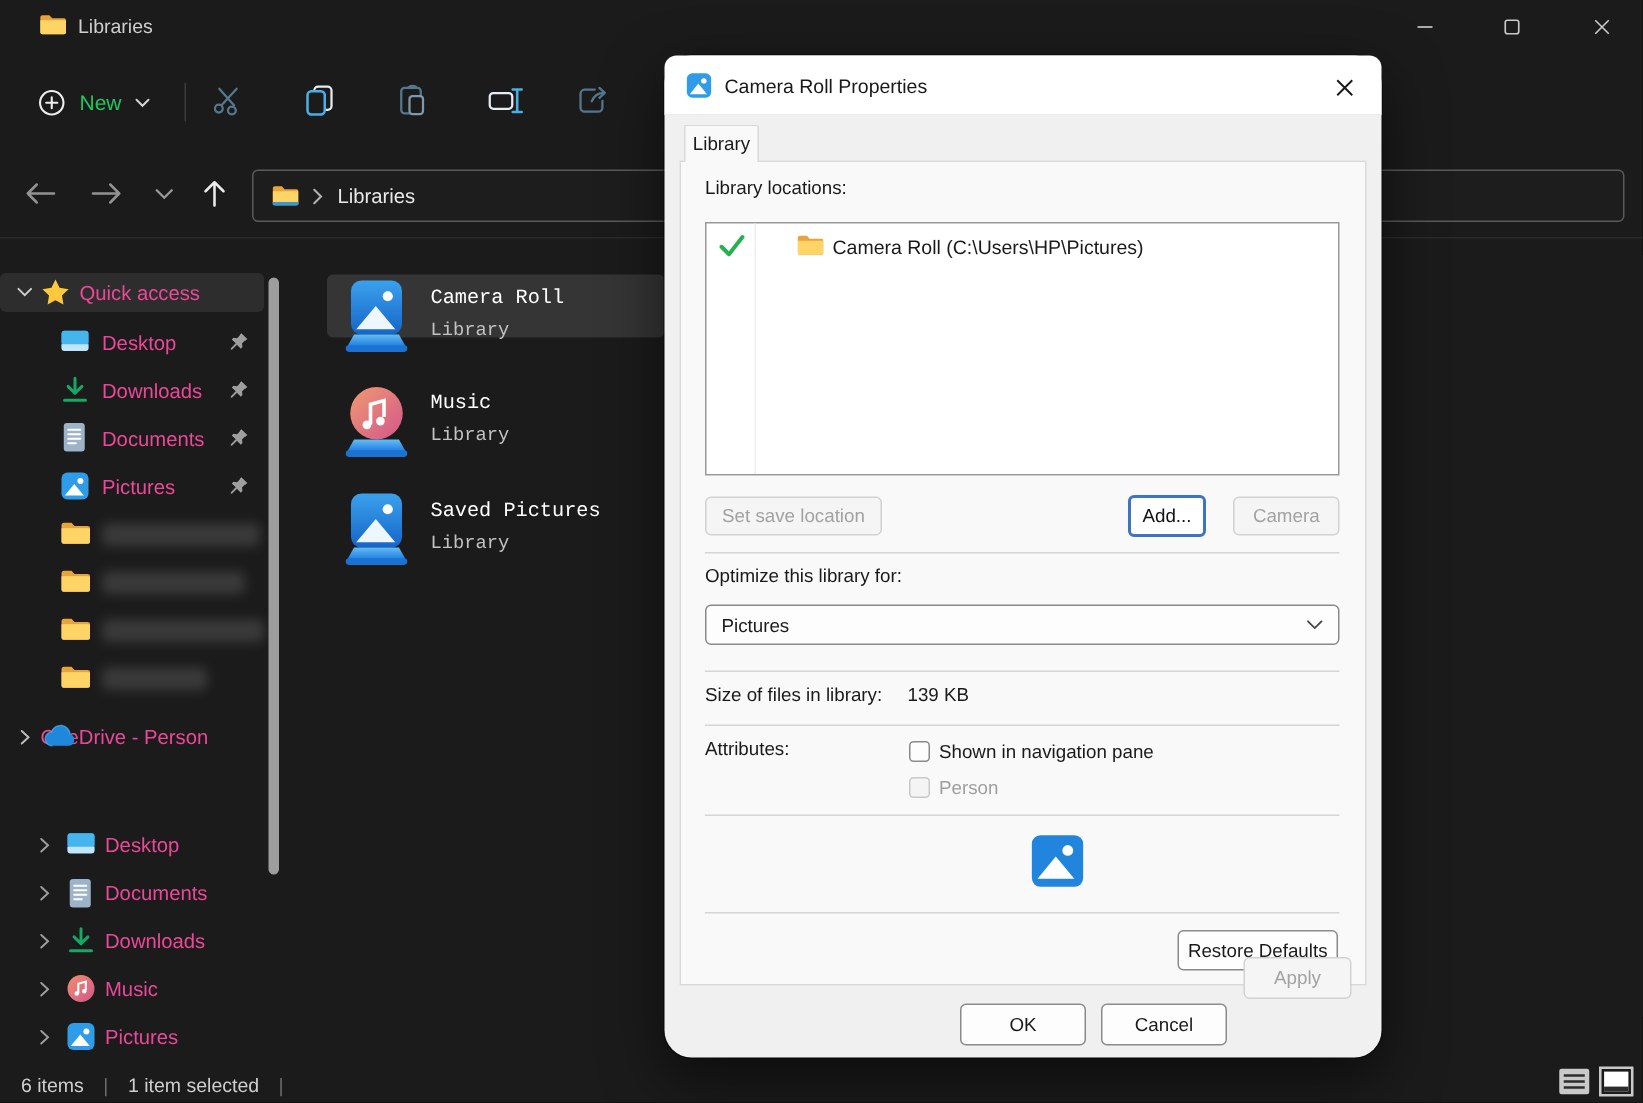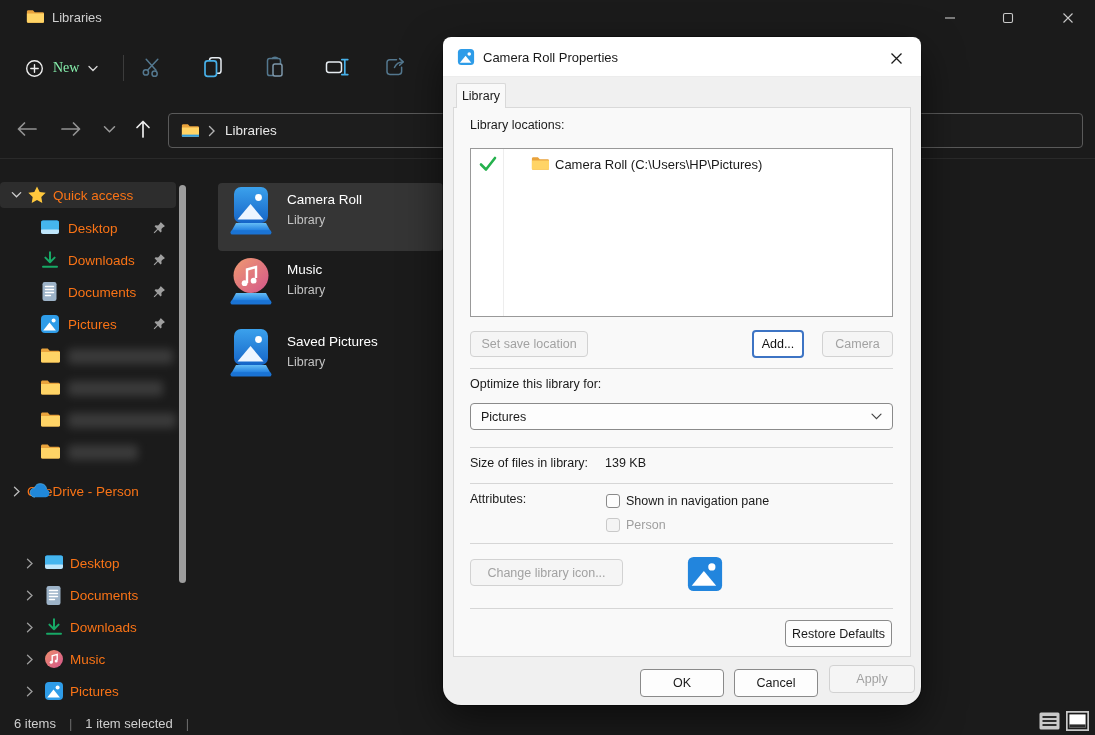--- a/index.html
+++ b/index.html
@@ -10,42 +10,42 @@
   svg { display:block; }
 
   
   .titlebar { left:0; top:0; width:1095px; height:36px; }
   .win-title { left:52px; top:10px; font-size:13px; color:#cfcfcf; }
   .winctl { width:40px; height:28px; top:4px; display:flex; align-items:center; justify-content:center; border-radius:4px; }
 
   
   .toolbar { left:0; top:40px; width:1095px; height:56px; }
   .new-btn { left:14px; top:10px; width:98px; height:36px; border-radius:5px; display:flex; align-items:center; gap:9px; padding-left:11px; color:#f2f2f2; }
-  .new-label { font-size:14px; color:#86efac;font-family:Liberation Serif, serif; }
+  .new-label { font-size:14px; color:#22c55e; }
   .tb-sep { left:123px; top:15px; width:1px; height:26px; background:#3c3c3c; }
   .tb-btn { top:8px; width:40px; height:38px; border-radius:5px; display:flex; align-items:center; justify-content:center; }
 
   
   .navbar { left:0; top:100px; width:1095px; height:58px; }
   .nav-btn { top:14px; width:34px; height:30px; display:flex; align-items:center; justify-content:center; border-radius:5px; }
   .addressbar { left:168px; top:13px; width:915px; height:35px; border:1px solid #5a5a5a; border-radius:4px; display:flex; align-items:center; gap:9px; padding-left:12px; background:#1d1d1d; }
   .crumb-text { font-size:13.5px; color:#e8e8e8; }
   .nav-underline { left:0; top:158px; width:1095px; height:1px; background:#2a2a2a; }
 
   
   .sidebar { left:0; top:159px; width:196px; height:553px; }
   .side-row { position:absolute; left:0; width:176px; height:28px; display:flex; align-items:center; border-radius:4px; }
-  .side-label { font-size:13.5px; color:#f97316; white-space:nowrap; }
+  .side-label { font-size:13.5px; color:#ec4899; white-space:nowrap; }
   .qa-row { background:#2d2d2d; }
   .chev { position:absolute; display:flex; align-items:center; justify-content:center; width:16px; height:16px; }
   .blurname { height:15px; border-radius:3px; background:#555; opacity:.55; filter:blur(4px); }
   .v-scroll { left:179px; top:26px; width:7px; height:398px; background:#9d9d9d; border-radius:3.5px; }
 
   
-  .file-row { position:absolute; left:218px; width:225px; height:68px; border-radius:4px; }
+  .file-row { position:absolute; left:218px; width:225px; height:42px; border-radius:4px;font-family:Liberation Mono, monospace; }
   .file-row.sel { background:#353535; }
   .file-icon { position:absolute; left:9px; top:3px; }
   .file-name { position:absolute; left:69px; top:9px; font-size:13.5px; color:#fff; }
   .file-sub { position:absolute; left:69px; top:30px; font-size:12.5px; color:#c2c2c2; }
 
   
   .statusbar { left:0; top:712px; width:1095px; height:23px; display:flex; align-items:center; color:#cfcfcf; font-size:13px; }
   .statusbar .sep { color:#6a6a6a; }
   .view-btn { top:709px; display:flex; align-items:center; justify-content:center; width:26px; height:24px; }
 
@@ -572,41 +572,38 @@
     <div class="abs dlg-sep" style="top:446px"></div>
 
     <span class="abs dlg-label" style="left:27px;top:455px">Attributes:</span>
     <span class="cbx cbx-on" style="left:163px;top:457px"></span>
     <span class="abs dlg-label" style="left:183px;top:457px">Shown in navigation pane</span>
     <span class="cbx cbx-off" style="left:163px;top:481px"></span>
     <span class="abs dlg-label dim" style="left:183px;top:481px">Person</span>
 
     <div class="abs dlg-sep" style="top:506px"></div>
 
-    <div class="btn btn-off" style="left:27px;top:522px;width:153px;height:27px">
-      <span>Change library icon...</span>
-    </div>
     <span class="abs" style="left:243px;top:518px;z-index:2">
       <svg width="38" height="38" viewBox="0 0 20 20">
           <rect x="1" y="1" width="18" height="18" rx="3" fill="#2285dd"></rect>
           <circle cx="13.6" cy="6.3" r="1.9" fill="#fff"></circle>
           <path d="M3 16.2L9.4 8.4l6.5 7.8z" fill="#fff"></path>
         </svg>
     </span>
 
     <div class="abs dlg-sep" style="top:571px"></div>
 
     <div class="btn btn-on" style="left:342px;top:583px;width:107px;height:27px">
       <span>Restore Defaults</span>
     </div>
 
     <div class="btn btn-on" style="left:197px;top:632px;width:84px;height:28px">
       <span>OK</span>
     </div>
     <div class="btn btn-on" style="left:291px;top:632px;width:84px;height:28px">
       <span>Cancel</span>
     </div>
-    <div class="btn btn-off" style="left:386px;top:628px;width:86px;height:28px">
+    <div class="btn btn-off" style="left:386px;top:601px;width:72px;height:28px">
       <span>Apply</span>
     </div>
   </div>
 
 </div>
 
 </body></html>

